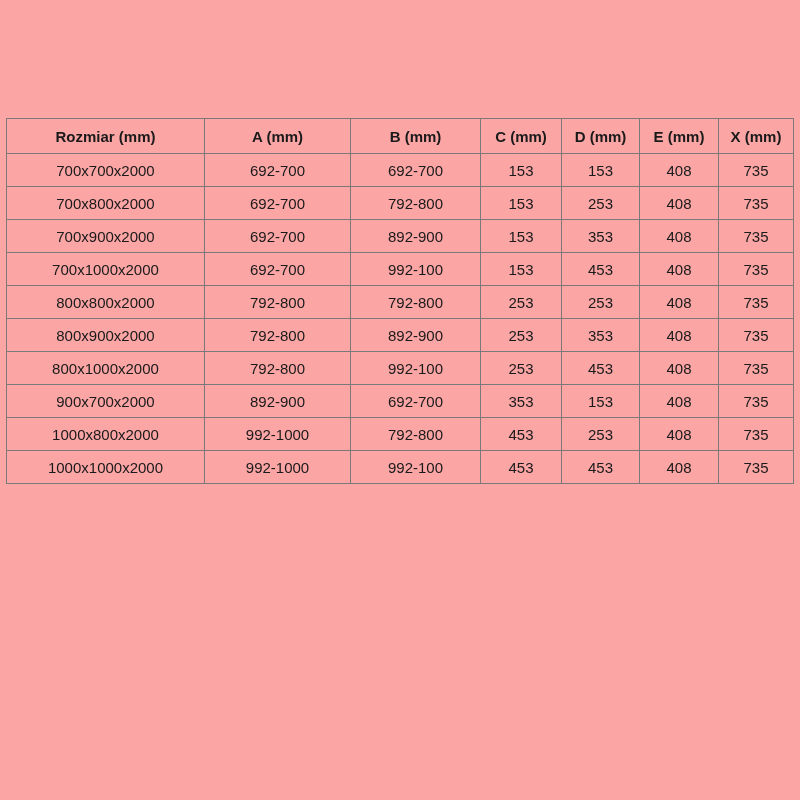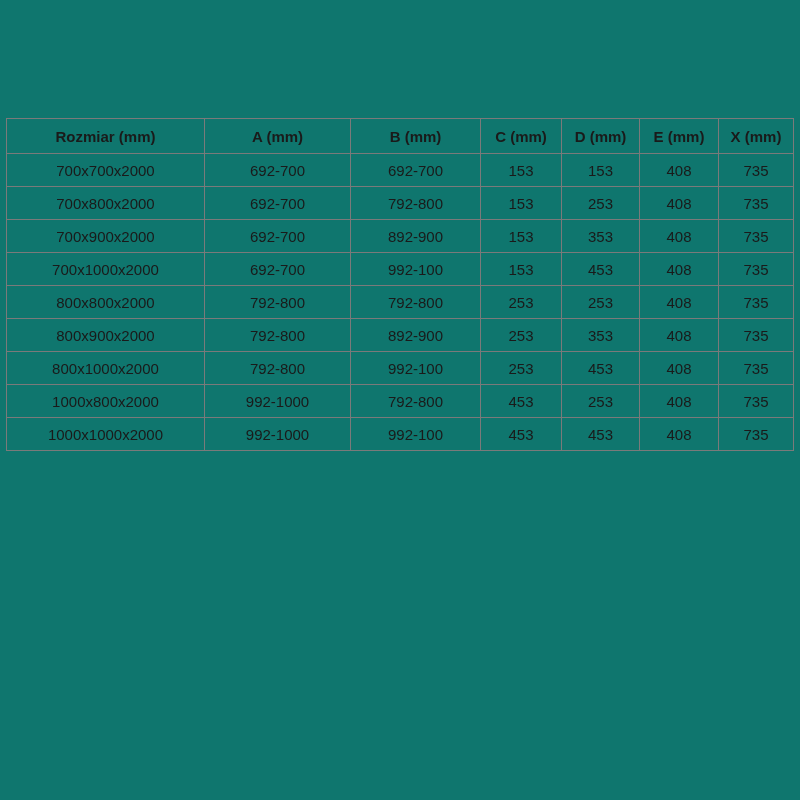--- a/index.html
+++ b/index.html
@@ -8,21 +8,21 @@
     width: 800px;
     height: 800px;
     background: #ffffff;
     font-family: "Liberation Sans", sans-serif;
   }
 
   .page {
     position: relative;
     width: 800px;
     height: 800px;
-    background: #0f766e;
+    background: #fca5a5;
     overflow: hidden;
   }
 
   table.dims {
     position: absolute;
     left: 6px;
     top: 118px;
     width: 787px;
     border-collapse: collapse;
     table-layout: fixed;
@@ -133,20 +133,29 @@
         <tr>
           <td>800x1000x2000</td>
           <td>792-800</td>
           <td>992-100</td>
           <td>253</td>
           <td>453</td>
           <td>408</td>
           <td>735</td>
         </tr>
         <tr>
+          <td>900x700x2000</td>
+          <td>892-900</td>
+          <td>692-700</td>
+          <td>353</td>
+          <td>153</td>
+          <td>408</td>
+          <td>735</td>
+        </tr>
+        <tr>
           <td>1000x800x2000</td>
           <td>992-1000</td>
           <td>792-800</td>
           <td>453</td>
           <td>253</td>
           <td>408</td>
           <td>735</td>
         </tr>
         <tr>
           <td>1000x1000x2000</td>

